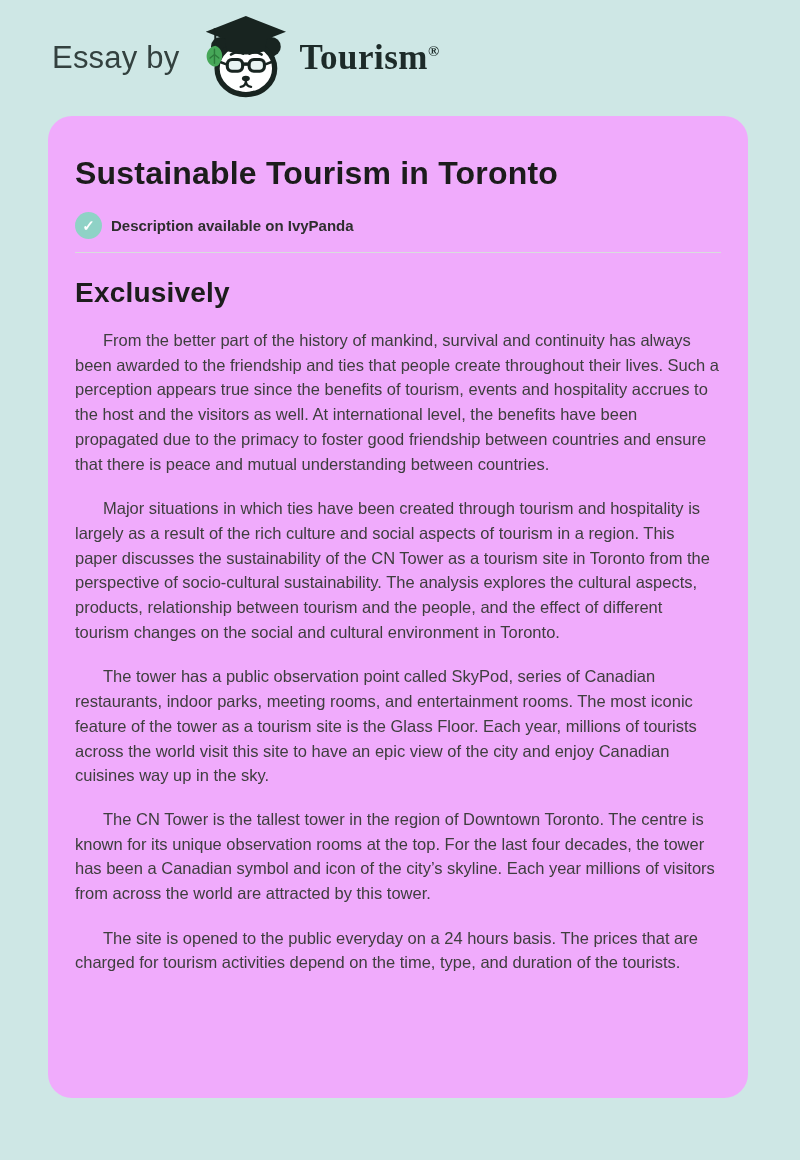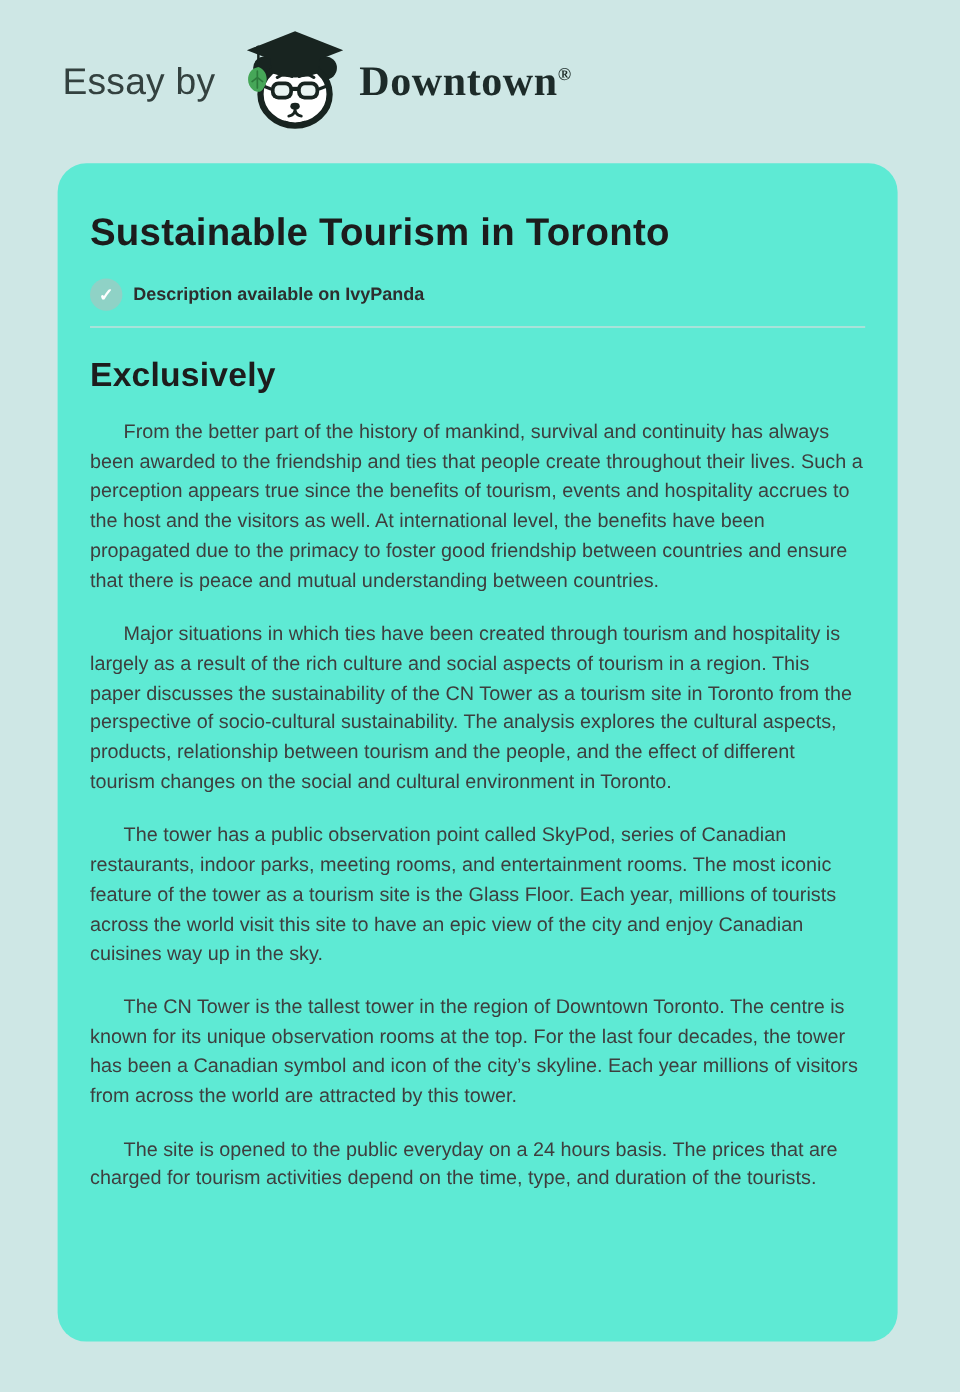--- a/index.html
+++ b/index.html
@@ -5,21 +5,21 @@
   * { box-sizing: border-box; }
   html, body { margin: 0; padding: 0; }
   body {
     width: 800px; height: 1160px;
     background: #cee7e5;
     font-family: "Liberation Sans", sans-serif;
     overflow: hidden;
   }
   
   .site-header {
-    height: 136px;
+    height: 116px;
     display: flex;
     align-items: center;
     padding-left: 52px;
   }
   .essay-by {
     font-size: 31px;
     color: #33413f;
     letter-spacing: 0.2px;
   }
   .logo-wrap {
@@ -39,21 +39,21 @@
   .brand sup {
     font-size: 15px;
     vertical-align: super;
     font-weight: bold;
   }
   
   .card {
     width: 700px;
     margin: 0 auto 0 48px;
     min-height: 982px;
-    background: #5eead4;
+    background: #f0abfc;
     border-radius: 24px;
     padding: 38px 27px 58px 27px;
   }
   .doc-title {
     margin: 0;
     font-size: 32px;
     line-height: 38px;
     font-weight: bold;
     color: #1c1c1c;
     letter-spacing: 0.2px;
@@ -131,21 +131,21 @@
       <path d="M47 89 Q56 93 65 89" fill="none" stroke="#182420" stroke-width="3" stroke-linecap="round"></path>
 
       <polygon points="56,2 102,20 56,38 10,20" fill="#182420"></polygon>
       <path d="M32 27 L34 42 Q56 50 78 42 L80 27 Z" fill="#182420"></path>
 
       <path d="M21 18 L21 36" stroke="#182420" stroke-width="2.4"></path>
       <circle cx="21" cy="18" r="2.4" fill="#182420"></circle>
       <path d="M21 36 C10 38 8 52 16 58 C20 61 24 60 26 56 C32 48 28 38 21 36 Z" fill="#46a758"></path>
       <path d="M20 40 L20 56 M20 46 L15 50 M20 46 L25 50" stroke="#2c7a3b" stroke-width="1.6" fill="none" stroke-linecap="round"></path>
     </svg>
-    <span class="brand"><span>Downtown</span><sup>®</sup></span>
+    <span class="brand"><span>Tourism</span><sup>®</sup></span>
   </div>
 </header>
 
 <main class="card">
   <h1 class="doc-title">Sustainable Tourism in Toronto</h1>
 
   <div class="badge-row">
     <span class="check-circle">✓</span>
     <span class="badge-label">Description available on IvyPanda</span>
   </div>

